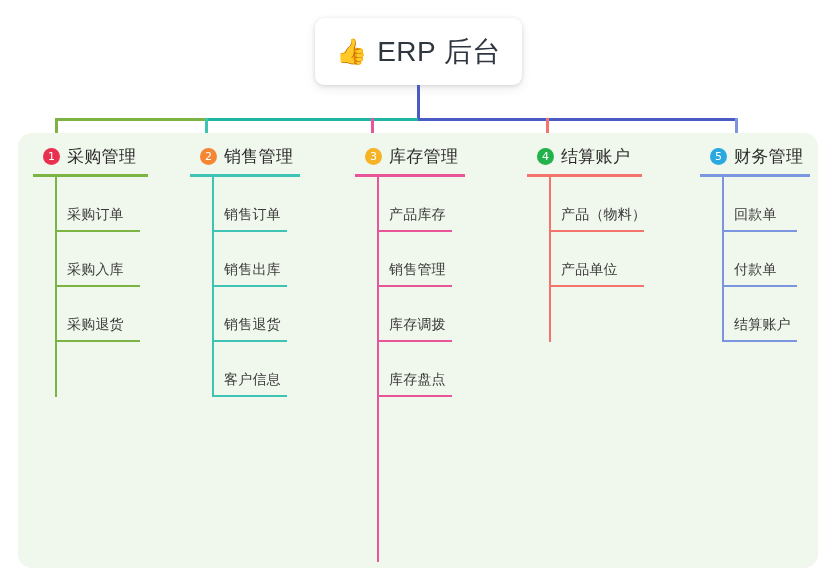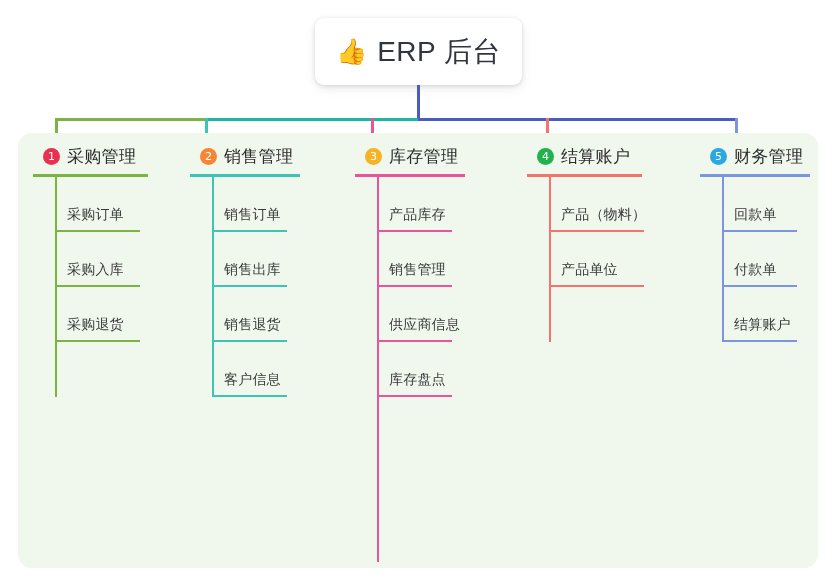--- a/index.html
+++ b/index.html
@@ -219,21 +219,21 @@
           <div class="spine" style="background: rgb(232, 85, 155); height: 385px;"></div>
           <div class="leaf">
             <span class="leaf-label">产品库存</span>
             <div class="leaf-rule" style="width: 75px; background: rgb(232, 85, 155);"></div>
           </div>
           <div class="leaf">
             <span class="leaf-label">销售管理</span>
             <div class="leaf-rule" style="width: 75px; background: rgb(232, 85, 155);"></div>
           </div>
           <div class="leaf">
-            <span class="leaf-label">供应商信息</span>
+            <span class="leaf-label">库存调拨</span>
             <div class="leaf-rule" style="width: 75px; background: rgb(232, 85, 155);"></div>
           </div>
           <div class="leaf">
             <span class="leaf-label">库存盘点</span>
             <div class="leaf-rule" style="width: 75px; background: rgb(232, 85, 155);"></div>
           </div>
         </div>
       </div>
       <div class="column" style="left: 527px;">
         <div class="col-head">

